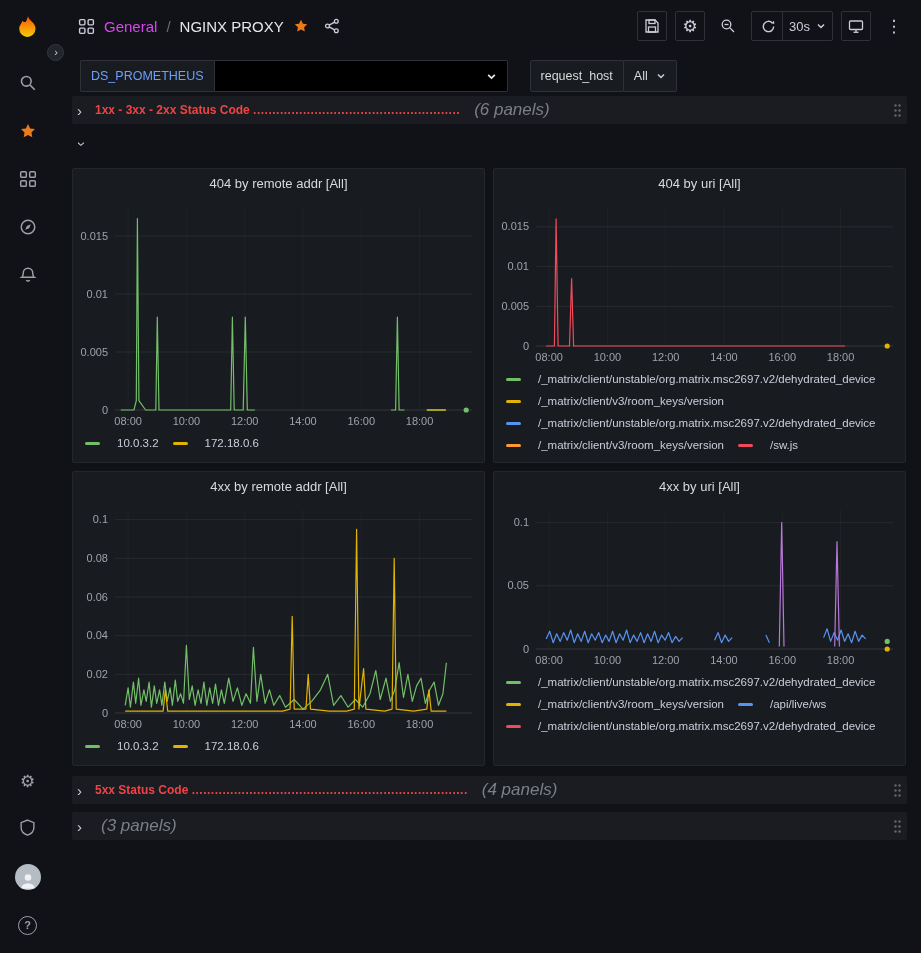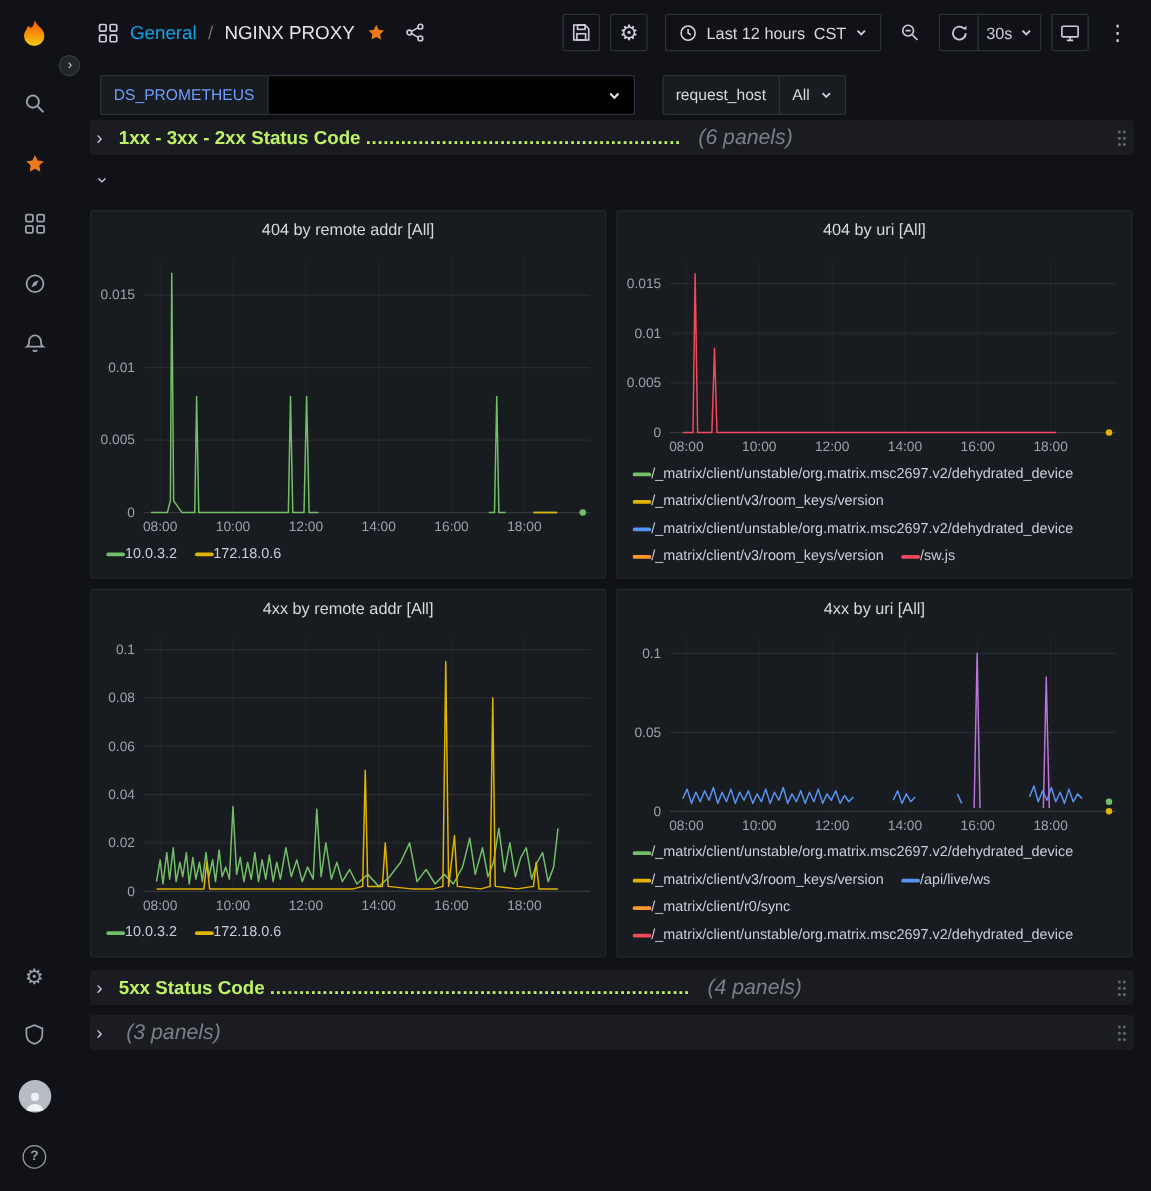--- a/index.html
+++ b/index.html
@@ -23,32 +23,32 @@
 
   .expand-toggle { position: absolute; left: 47px; top: 44px; width: 17px; height: 17px; border-radius: 50%;
     background: #22252a; border: 1px solid #34383e; color: #ccccdc; font-size: 11px; line-height: 1;
     display: flex; align-items: center; justify-content: center; cursor: pointer; z-index: 5; padding: 0 0 1px 1px; }
 
   
   .main { flex: 1; min-width: 0; display: flex; flex-direction: column; }
 
   .topbar { height: 52px; flex: none; display: flex; align-items: center; padding: 0 12px 0 23px; gap: 8px; }
   .crumbs { display: flex; align-items: center; gap: 9px; font-size: 15px; }
-  .crumb-section { color: #0ea5e9; cursor: pointer; }
+  .crumb-section { color: #d946ef; cursor: pointer; }
   .crumb-sep { color: #6a6d73; }
   .crumb-title { color: #e6e7ea; font-weight: 500; cursor: pointer; }
   .spacer { flex: 1; }
 
   .icon-btn { height: 30px; min-width: 30px; padding: 0 6px; background: none; border: none; border-radius: 2px;
     color: #ccccdc; display: inline-flex; align-items: center; justify-content: center; gap: 6px; cursor: pointer; font-size: 13px; }
   .bordered { border: 1px solid #2e3238; }
   .time-picker { height: 30px; border: 1px solid #2e3238; border-radius: 2px; padding: 0 10px; display: inline-flex;
     align-items: center; gap: 7px; font-size: 13px; color: #d8d9da; cursor: pointer; margin-left: 6px; }
   .refresh-group { display: inline-flex; height: 30px; border: 1px solid #2e3238; border-radius: 2px; overflow: hidden; }
-  .refresh-group .icon-btn { height: 28px; border-radius: 0; }
+  .refresh-group .icon-btn { height: 28px; border-radius: 0; justify-content: flex-end; }
   .refresh-group .interval { border-left: 1px solid #2e3238; }
   .glyph { font-size: 17px; line-height: 1; }
 
   
   .subbar { height: 40px; flex: none; display: flex; align-items: flex-end; padding: 0 4px 0 25px; }
   .var-label { height: 32px; display: inline-flex; align-items: center; padding: 0 10px; background: #181b1f;
     border: 1px solid #2e3238; border-right: none; border-radius: 2px 0 0 2px; font-size: 12.5px; color: #6e9fff; cursor: pointer; }
   .var-value-black { height: 32px; width: 294px; background: #000; border: 1px solid #2e3238; border-radius: 0 2px 2px 0;
     display: inline-flex; align-items: center; justify-content: flex-end; padding: 0 10px; cursor: pointer; }
   .var-label2 { height: 32px; display: inline-flex; align-items: center; padding: 0 10px; background: #181b1f;
@@ -56,40 +56,40 @@
   .var-value { height: 32px; display: inline-flex; align-items: center; gap: 8px; padding: 0 10px; background: #181b1f;
     border: 1px solid #2e3238; border-left: none; border-radius: 0 2px 2px 0; font-size: 12.5px; color: #d8d9da; cursor: pointer; }
 
   
   .content { flex: 1; padding: 4px 14px 0 17px; overflow: hidden; }
   .row-head { height: 28px; display: flex; align-items: center; gap: 8px; padding: 0 5px; border-radius: 2px; cursor: pointer; }
   .row-head.collapsed { background: #1a1c21; }
   .row-head + .row-head { margin-top: 8px; }
   .row-chev { color: #ccccdc; font-size: 15px; width: 10px; flex: none; line-height: 1; }
   .row-chev.open { transform: rotate(90deg); }
-  .row-title { font-size: 15px; font-weight: 700; color: #bef264; white-space: nowrap; overflow: hidden; }
+  .row-title { font-size: 12px; font-weight: 700; color: #ef4444; white-space: nowrap; overflow: hidden; }
   .row-dots { letter-spacing: 0.5px; }
   .row-count { font-size: 17px; font-style: italic; color: #7b7f87; margin-left: 6px; white-space: nowrap; }
   .row-drag { margin-left: auto; color: #62666d; cursor: grab; display: flex; align-items: center; }
 
   .grid { display: flex; flex-wrap: wrap; gap: 8px; margin-top: 8px; margin-bottom: 10px; }
   .panel { width: 413px; height: 295px; background: #181b1f; border: 1px solid #23262b; border-radius: 2px;
     display: flex; flex-direction: column; }
   .panel-title { height: 28px; flex: none; display: flex; align-items: center; justify-content: center;
     font-size: 13px; font-weight: 500; color: #d8d9da; cursor: pointer; }
   svg.chart { display: block; flex: none; }
   .ty { fill: #9fa1ac; font-size: 11px; text-anchor: end; font-family: "Liberation Sans", sans-serif; }
   .tx { fill: #9fa1ac; font-size: 11px; text-anchor: middle; font-family: "Liberation Sans", sans-serif; }
   .gh { stroke: rgba(204,204,220,0.09); }
   .gh0 { stroke: rgba(204,204,220,0.16); }
   .gv { stroke: rgba(204,204,220,0.045); }
 
   .legend { flex: 1; overflow: hidden; padding: 2px 8px 4px 12px; }
   .lg-row { display: flex; gap: 14px; height: 22px; align-items: center; white-space: nowrap; overflow: hidden; }
-  .lg-item { display: inline-flex; align-items: center; gap: 0; font-size: 11.5px; color: #ccccdc; cursor: pointer; }
+  .lg-item { display: inline-flex; align-items: center; gap: 17px; font-size: 11.5px; color: #ccccdc; cursor: pointer; }
   .lg-dash { width: 15px; height: 3px; border-radius: 1.5px; flex: none; }
 
   .mt10 { margin-top: 10px; }
   .mt9 { margin-top: 9px; }
 </style>
 </head>
 <body>
 
 <div class="app">
 
@@ -215,35 +215,20 @@
               <path d="M2 2 H11 L14 5 V14 H2 Z"></path>
               <rect x="5" y="2" width="6" height="3.5"></rect>
               <rect x="4.5" y="9" width="7" height="5"></rect>
             </svg>
         </span>
       </button>
       <button class="icon-btn bordered">
         <span class="glyph">⚙</span>
       </button>
 
-      <div class="time-picker">
-        <span style="display:flex;">
-          <svg width="15" height="15" viewBox="0 0 16 16" fill="none" stroke="currentColor" stroke-width="1.3">
-              <circle cx="8" cy="8" r="6"></circle>
-              <path d="M8 4.5 V8 L10.3 9.4"></path>
-            </svg>
-        </span>
-        <span>Last 12 hours</span>
-        <span>CST</span>
-        <span style="display:flex;">
-          <svg width="10" height="10" viewBox="0 0 10 10" fill="none" stroke="#ccccdc" stroke-width="1.5">
-              <path d="M2 3.5 L5 6.5 L8 3.5"></path>
-            </svg>
-        </span>
-      </div>
 
       <button class="icon-btn">
         <span style="display:flex;">
           <svg width="16" height="16" viewBox="0 0 16 16" fill="none" stroke="currentColor" stroke-width="1.3">
               <circle cx="6.5" cy="6.5" r="4.3"></circle>
               <line x1="9.9" y1="9.9" x2="14" y2="14"></line>
               <line x1="4.5" y1="6.5" x2="8.5" y2="6.5"></line>
             </svg>
         </span>
       </button>
@@ -513,26 +498,20 @@
                   <span class="lg-dash" style="background: rgb(224, 180, 0);"></span>
                   <span>/_matrix/client/v3/room_keys/version</span>
                 </span>
                 <span class="lg-item">
                   <span class="lg-dash" style="background: rgb(87, 148, 242);"></span>
                   <span>/api/live/ws</span>
                 </span>
               </div>
               <div class="lg-row">
                 <span class="lg-item">
-                  <span class="lg-dash" style="background: rgb(255, 152, 48);"></span>
-                  <span>/_matrix/client/r0/sync</span>
-                </span>
-              </div>
-              <div class="lg-row">
-                <span class="lg-item">
                   <span class="lg-dash" style="background: rgb(242, 73, 92);"></span>
                   <span>/_matrix/client/unstable/org.matrix.msc2697.v2/dehydrated_device</span>
                 </span>
               </div>
             </div>
         </section>
 
       </div>
 
       <div class="row-head collapsed mt10">

